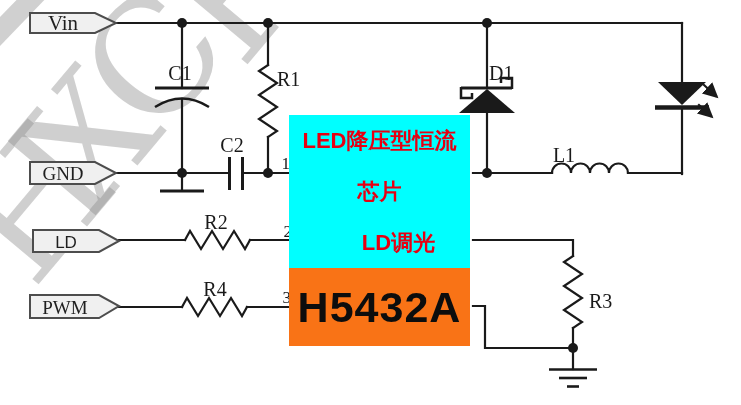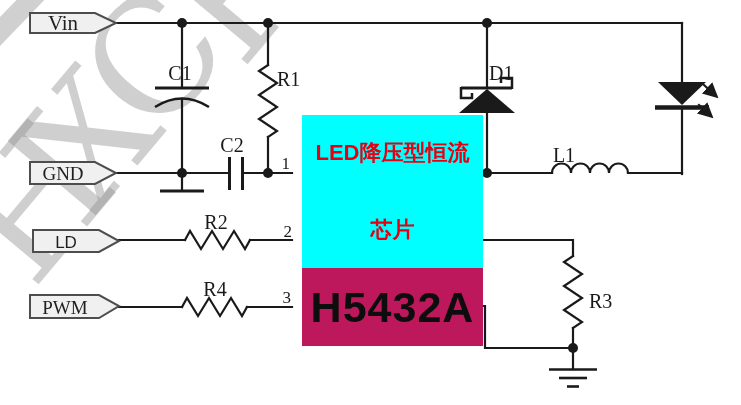--- a/index.html
+++ b/index.html
@@ -12,26 +12,26 @@
   .hook{stroke:#1a1a1a;stroke-width:2.5;fill:none;}
   .gndbar{stroke:#1a1a1a;stroke-width:2.6;fill:none;}
   .solid{fill:#1a1a1a;stroke:none;}
   .port{fill:#f0f0f0;stroke:#4d4d4d;stroke-width:2;}
   .portlab{font-family:"Liberation Serif",serif;font-size:21px;fill:#1f1f1f;text-anchor:middle;}
   .portlab-sans{font-family:"Liberation Sans",sans-serif;font-size:17px;fill:#1f1f1f;text-anchor:middle;}
   .ref{font-family:"Liberation Serif",serif;font-size:20px;fill:#1a1a1a;}
   .pinnum{font-family:"Liberation Serif",serif;font-size:17px;fill:#1a1a1a;text-anchor:end;}
   .wm{font-family:"DejaVu Serif",serif;font-size:158px;fill:#8a8a8a;opacity:.40;}
   .wmstroke{stroke:#8a8a8a;opacity:.40;fill:none;}
-  .chip{position:absolute;left:302px;top:115px;width:181px;}
+  .chip{position:absolute;left:289px;top:115px;width:181px;}
   .chip-callout{height:153px;background:#00ffff;color:#e60012;font-weight:bold;font-size:22px;
     display:flex;flex-direction:column;justify-content:space-around;align-items:center;
     white-space:nowrap;line-height:1;}
   .chip-callout .l3{margin-left:38px;}
-  .chip-part{height:78px;background:#be185d;color:#0d0d0d;font-weight:bold;font-size:43px;
+  .chip-part{height:78px;background:#f97316;color:#0d0d0d;font-weight:bold;font-size:43px;
     display:flex;align-items:center;justify-content:center;letter-spacing:1px;line-height:1;}
 </style>
 </head>
 <body>
 
 <div id="stage">
 <svg width="741" height="405" viewBox="0 0 741 405">
   <defs>
     <marker id="ah" markerWidth="8" markerHeight="8" refX="5.5" refY="3.5" orient="auto">
       <path d="M0,0 L7,3.5 L0,7 Z" fill="#1a1a1a"></path>
@@ -147,16 +147,17 @@
 
   <text class="pinnum" x="290" y="169">1</text>
   <text class="pinnum" x="292" y="237">2</text>
   <text class="pinnum" x="291" y="303">3</text>
 </svg>
 
 <div class="chip">
   <div class="chip-callout">
     <div class="l0">LED降压型恒流</div>
     <div class="l1">芯片</div>
+    <div class="l3">LD调光</div>
   </div>
   <div class="chip-part">H5432A</div>
 </div>
 </div>
 
 </body></html>

